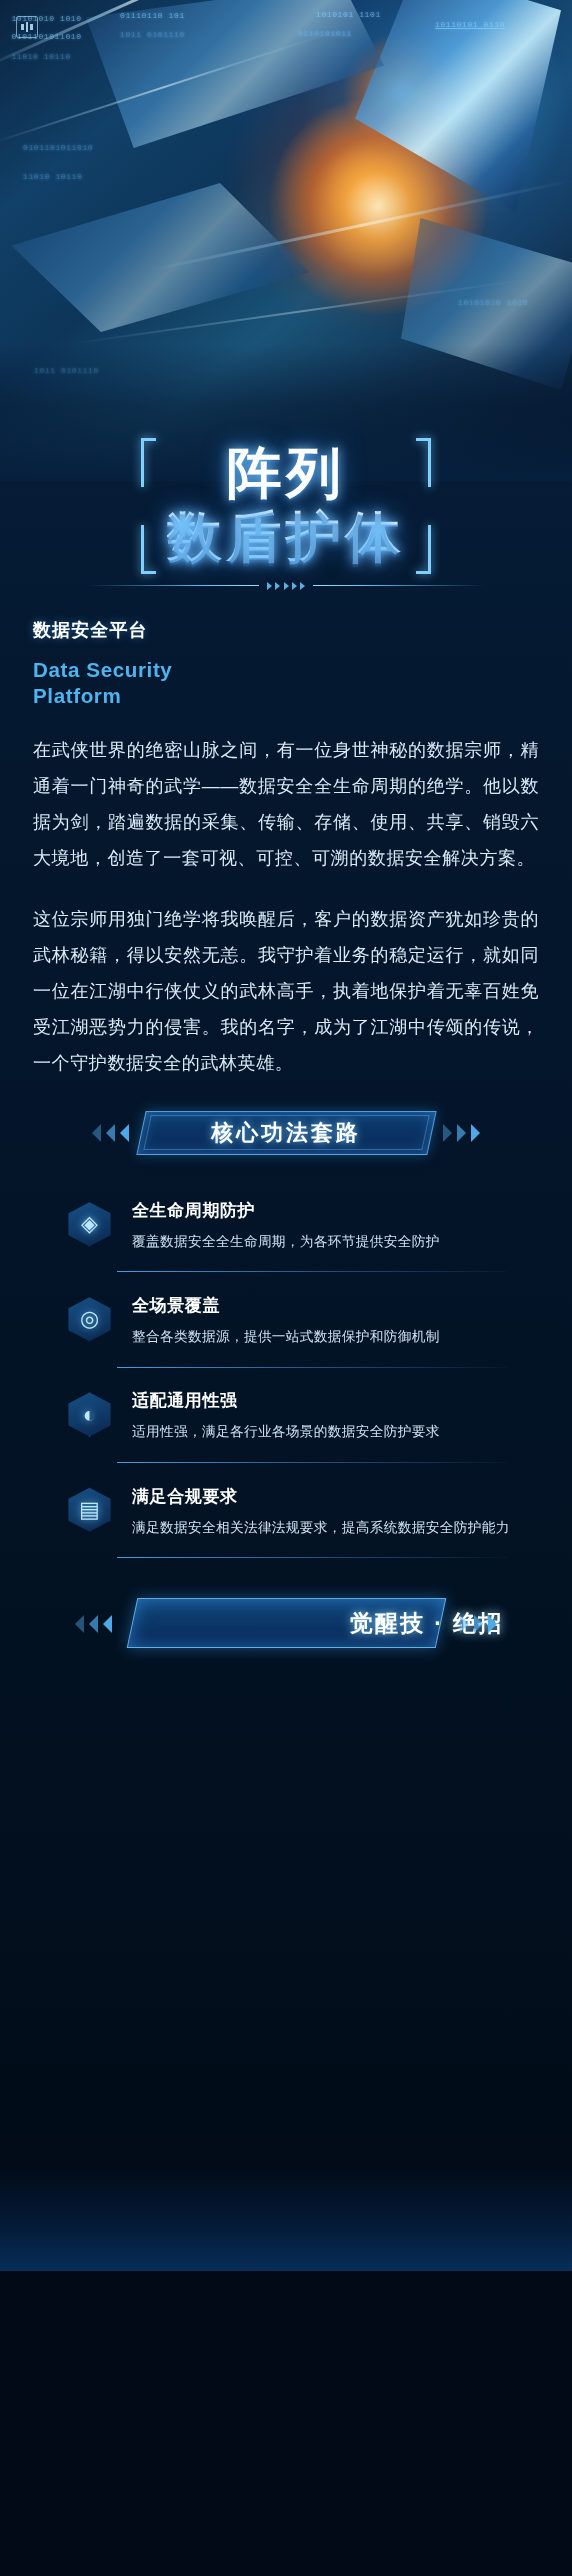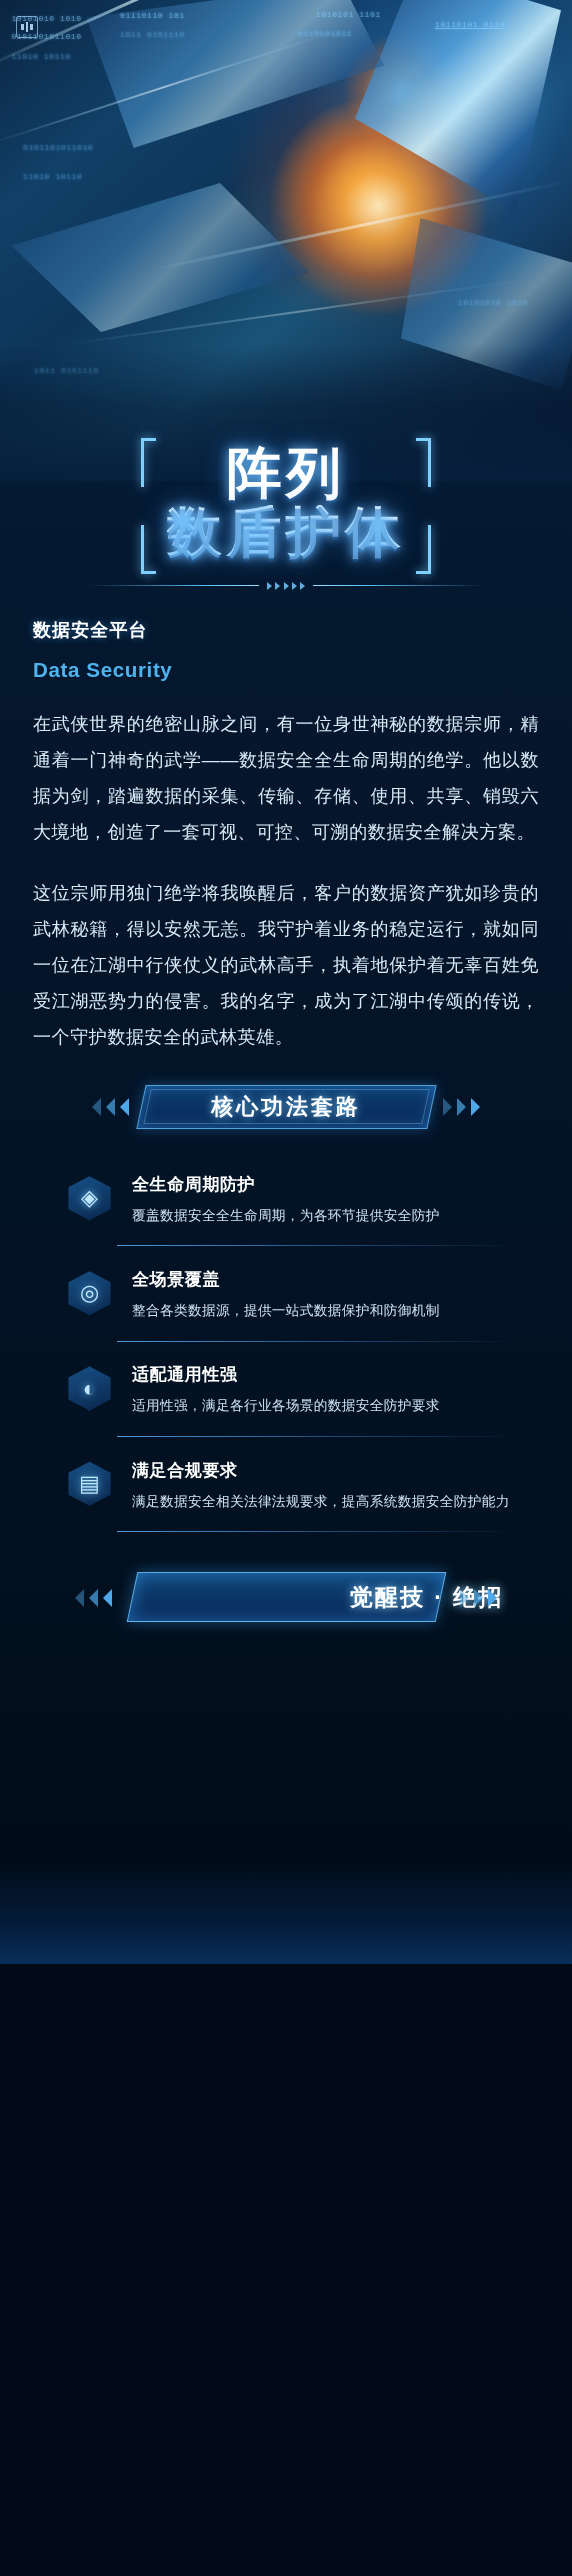--- a/index.html
+++ b/index.html
@@ -4,21 +4,21 @@
 <style>
   * { box-sizing: border-box; margin: 0; padding: 0; }
   html, body {
     width: 572px;
     background: #020a18;
     font-family: "Liberation Sans", sans-serif;
   }
   .page {
     position: relative;
     width: 572px;
-    height: 1964px;
+    height: 2271px;
     overflow: hidden;
     background:
       radial-gradient(ellipse 515px 401px at 50% 172px, #1a5c9e 0%, rgba(10,40,80,0.0) 70%),
       linear-gradient(180deg, #06203c 0%, #0a2a4e 6%, #07203d 14%, #04182f 30%, #031428 55%, #02101f 80%, #010a16 100%);
   }
 
   
   .hero {
     position: relative;
     width: 572px;
@@ -99,21 +99,20 @@
       0 0 10.3px rgba(120,200,255,0.95),
       0 0 25px rgba(60,150,255,0.75),
       0 3.4px 0 rgba(10,60,120,0.55);
     text-align: center;
   }
   .title-line.second {
     background: linear-gradient(180deg, #ffffff 0%, #eaf7ff 40%, #8fd2ff 100%);
     -webkit-background-clip: text;
     background-clip: text;
     color: transparent;
-    font-family: Liberation Mono, monospace;
   }
   .bracket {
     position: absolute;
     width: 15px; height: 49px;
     border-color: #7fd0ff;
     border-style: solid;
     filter: drop-shadow(0 0 4.6px rgba(110,200,255,0.9));
   }
   .bracket.tl { left: 8px; top: 3.4px; border-width: 3.4px 0 0 3.4px; }
   .bracket.tr { right: 8px; top: 3.4px; border-width: 3.4px 3.4px 0 0; }
@@ -333,20 +332,21 @@
         <span></span>
         <span></span>
     </span>
     <span class="ub-line r"></span>
   </div>
 
   <div class="content">
     <div class="sec-title-cn">数据安全平台</div>
     <div class="sec-title-en">
       <div>Data Security</div>
+      <div>Platform</div>
     </div>
 
     <p class="para">在武侠世界的绝密山脉之间，有一位身世神秘的数据宗师，精通着一门神奇的武学——数据安全全生命周期的绝学。他以数据为剑，踏遍数据的采集、传输、存储、使用、共享、销毁六大境地，创造了一套可视、可控、可溯的数据安全解决方案。</p>
     <p class="para">这位宗师用独门绝学将我唤醒后，客户的数据资产犹如珍贵的武林秘籍，得以安然无恙。我守护着业务的稳定运行，就如同一位在江湖中行侠仗义的武林高手，执着地保护着无辜百姓免受江湖恶势力的侵害。我的名字，成为了江湖中传颂的传说，一个守护数据安全的武林英雄。</p>
 
     <div class="banner">
       <span class="banner-arrows left">
         <span></span>
           <span></span>
           <span></span>

